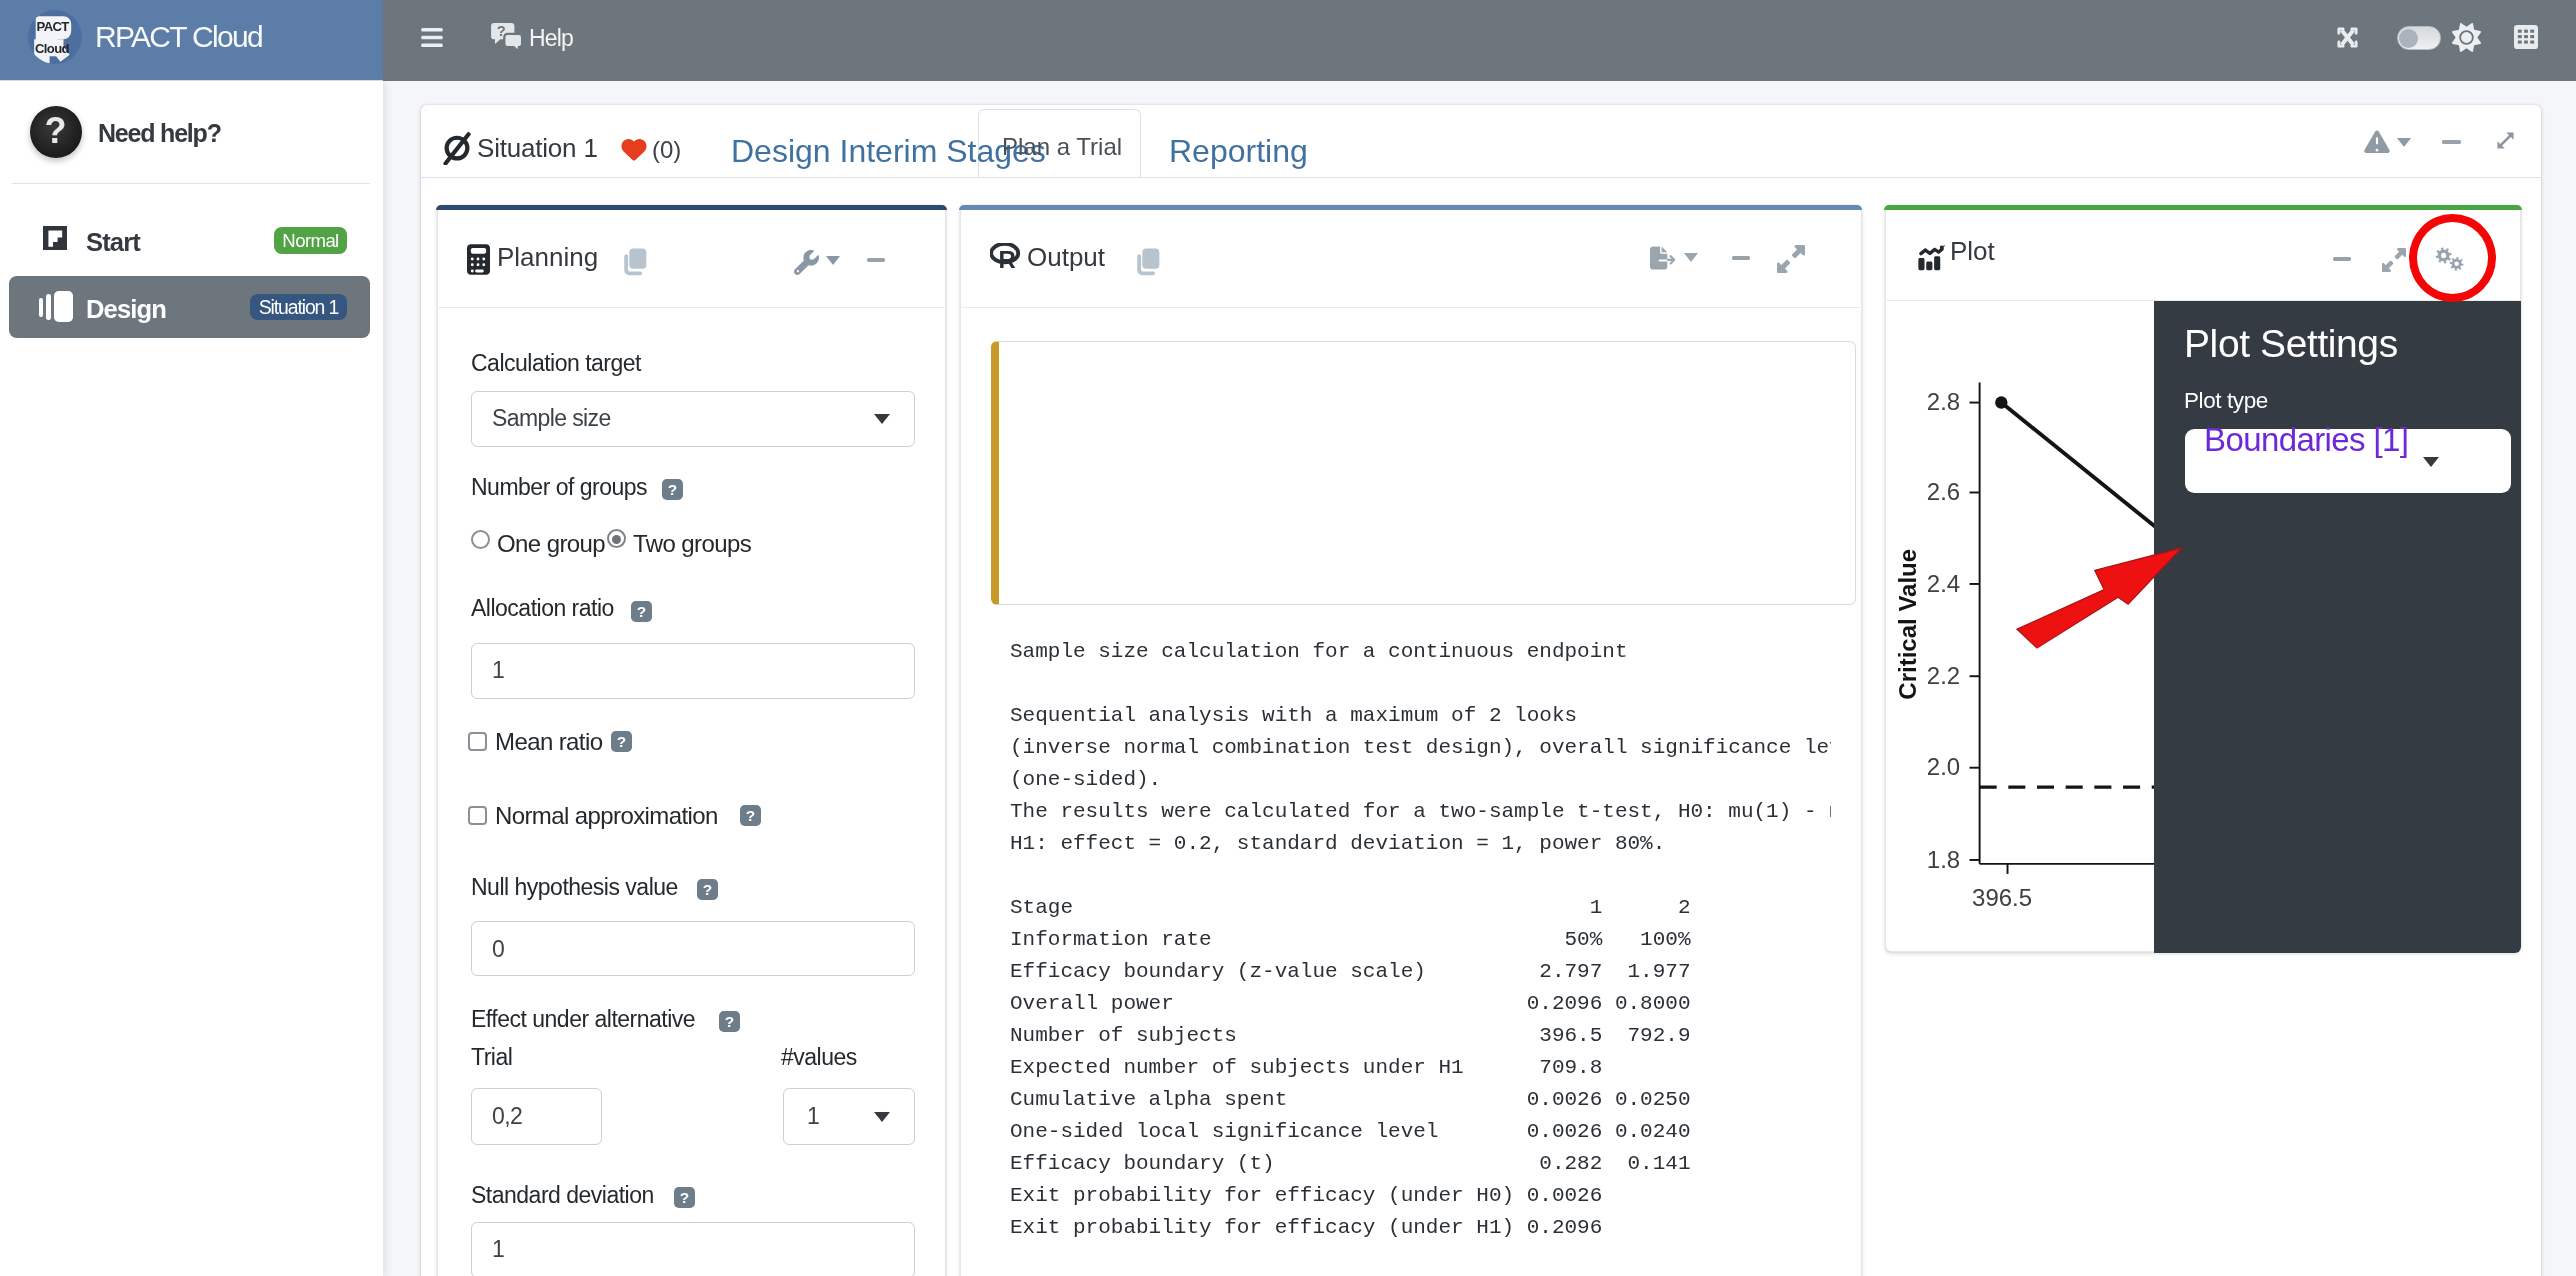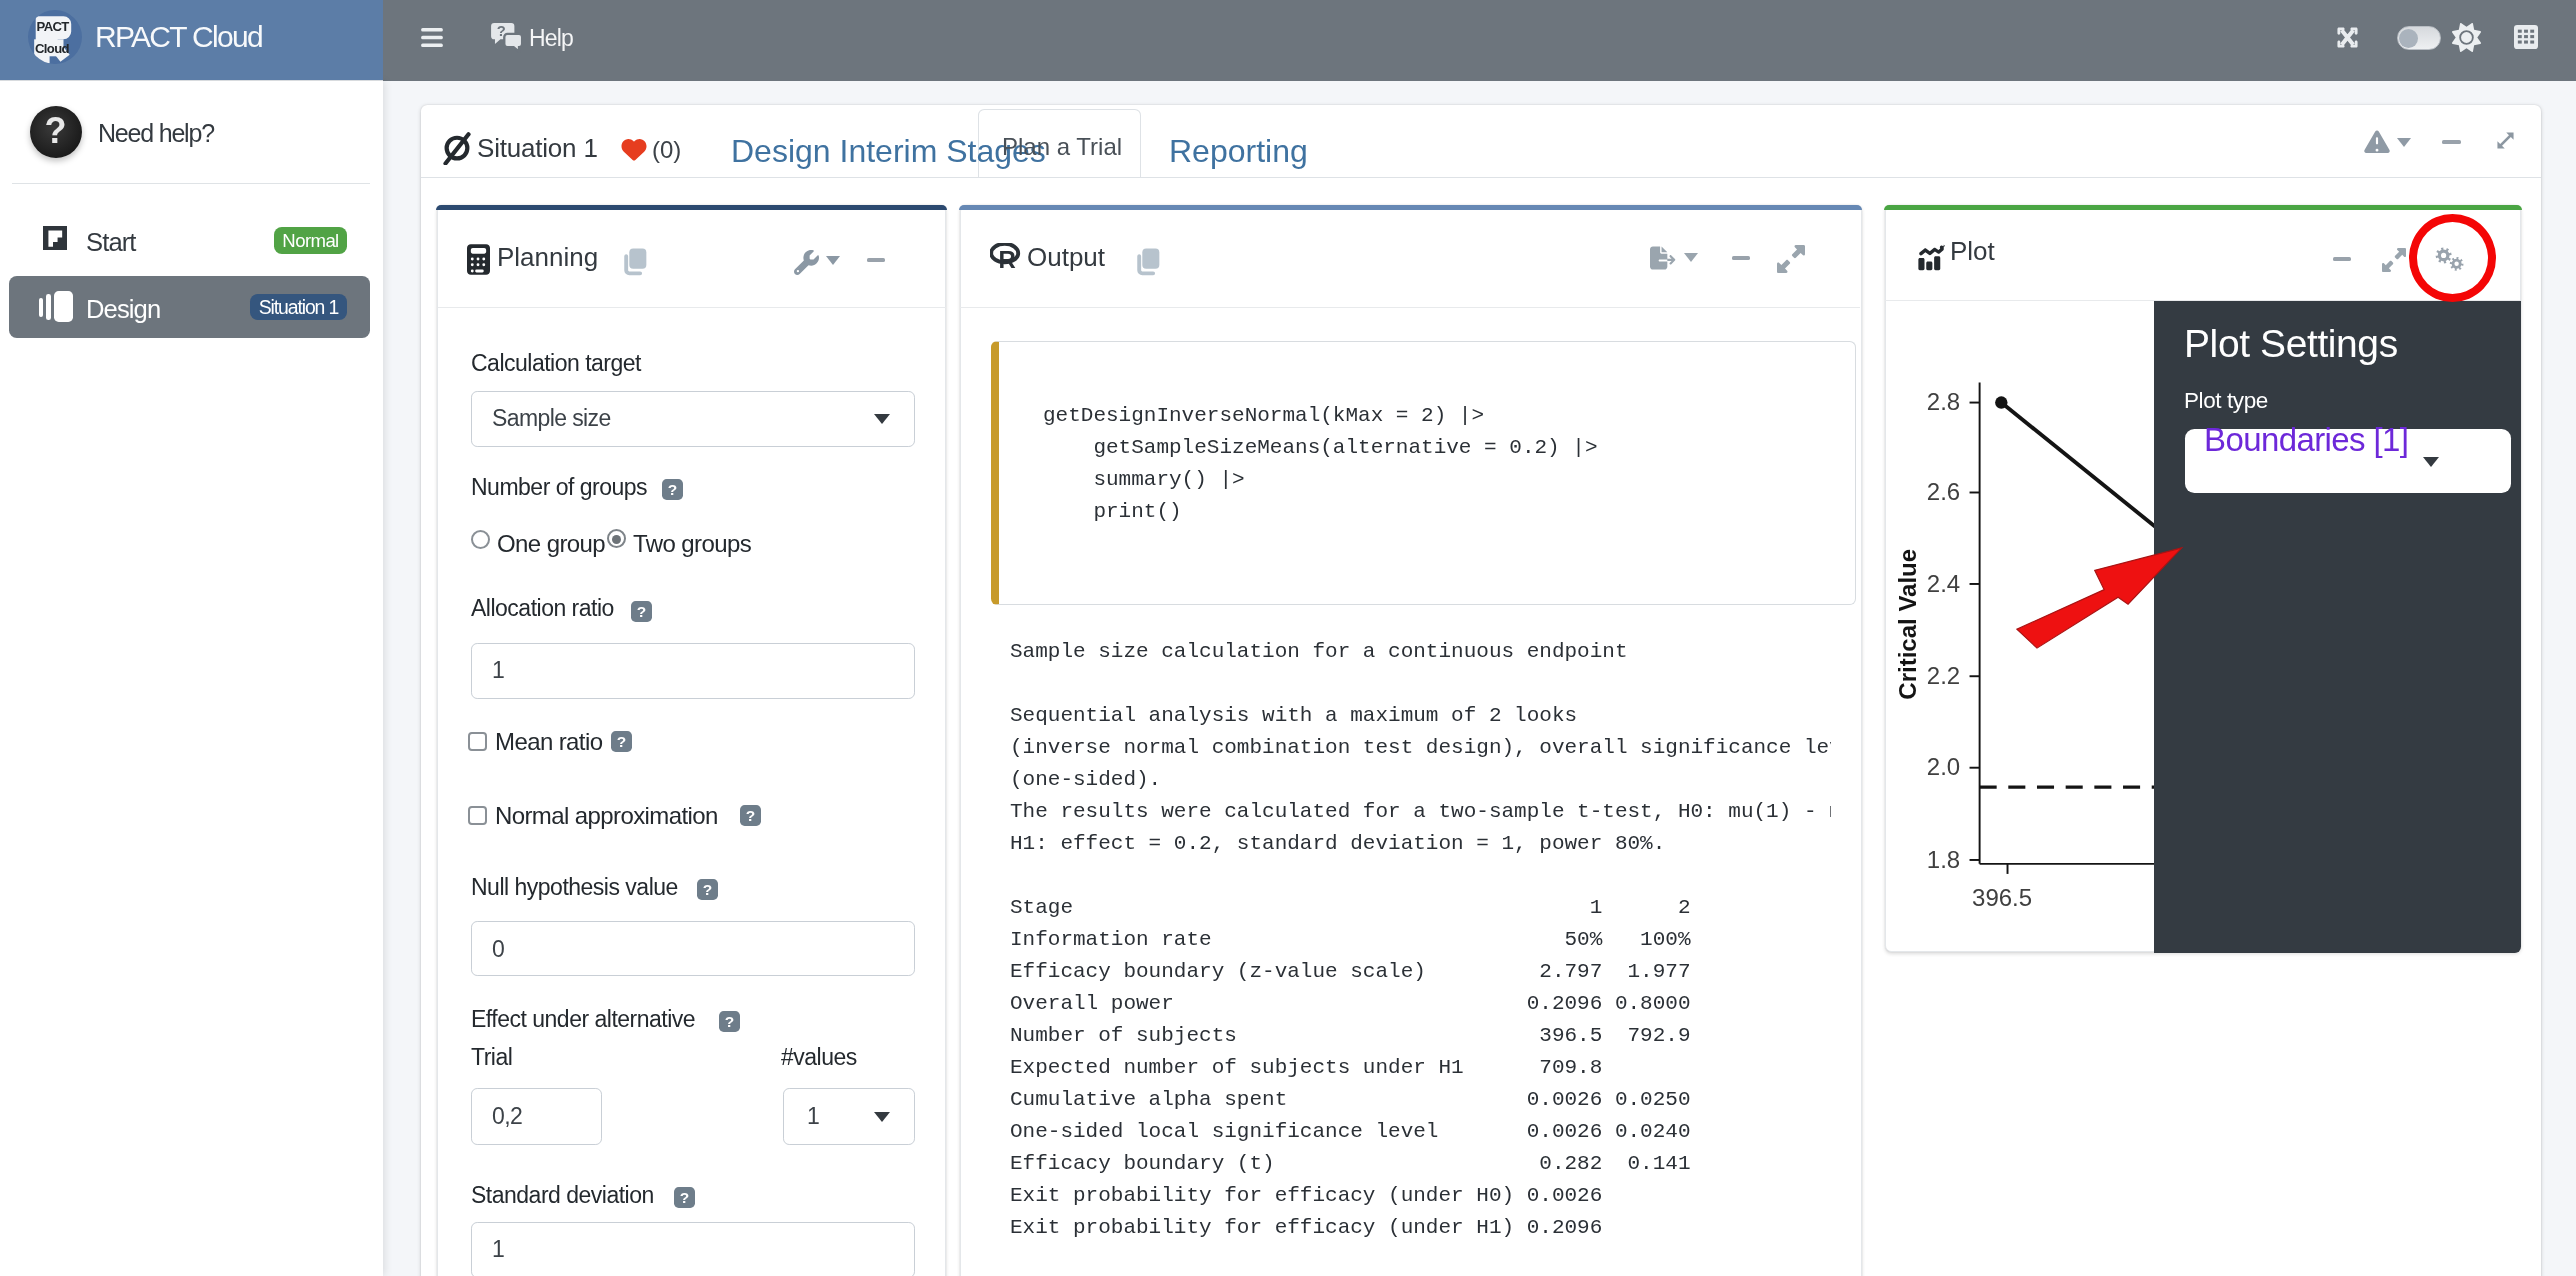--- a/index.html
+++ b/index.html
@@ -9,21 +9,21 @@
 .abs { position:absolute; }
 
 
 #navbar { left:0; top:0; width:2576px; height:81px; background:#6d757d; }
 #brand { left:0; top:0; width:383px; height:81px; background:#5c7da7; border-bottom:0.8px solid #d8dbde; }
 #brandtxt { left:95px; top:20px; font-size:30px; letter-spacing:-1.7px; color:#f7f9fb; }
 #logo { left:28px; top:10px; width:54px; height:54px; border-radius:50%; background:#4c6fa0; overflow:hidden; }
 
 
 #sidebar { left:0; top:81px; width:383px; height:1195px; background:#ffffff; box-shadow:1.6px 0 7.8px rgba(0,0,0,.10); }
-.sditem { position:absolute; font-size:25.6px; color:#343a40; letter-spacing:-0.9px; }
+.sditem { position:absolute; font-size:25.6px; color:#343a40; letter-spacing:-0.9px;font-weight:bold; }
 #needhelpimg { left:29.5px; top:106px; width:52px; height:52px; border-radius:50%; background:radial-gradient(circle at 45% 42%, #3a3a3a 0%, #191919 75%); color:#e8e8e8; font-size:36px; font-weight:bold; text-align:center; line-height:50px; box-shadow:0 3.1px 6.2px rgba(0,0,0,.25); }
 #sddivider { left:12.4px; top:183px; width:358px; height:0; border-top:0.8px solid #dfe3e6; }
 
 .badge { position:absolute; color:#fff; font-size:22.5px; border-radius:7.8px; text-align:center; }
 
 
 #card { left:421px; top:105px; width:2120px; height:1240px; background:#fff; border-radius:6.2px; box-shadow:0 0 1.6px rgba(0,0,0,.12), 0 1.6px 4.7px rgba(0,0,0,.18); }
 #tabrow { left:421px; top:105px; width:2120px; height:73px; border-bottom:0.8px solid #dee2e6; }
 .tablink { position:absolute; font-size:32px; color:#3f72a0; }
 #activetab { left:978px; top:109px; width:163px; height:68px; background:#fff; border:0.8px solid #dee2e6; border-bottom:none; border-radius:6.2px 6.2px 0 0; }
@@ -242,24 +242,20 @@
   <svg class="icon" style="left:1650px;top:245px" width="26" height="26" viewBox="0 0 576 512">
     <path fill="#9aa5ae" d="M0 64C0 28.7 28.7 0 64 0H224V128c0 17.7 14.3 32 32 32H384V288H216c-13.3 0-24 10.7-24 24s10.7 24 24 24H384V448c0 35.3-28.7 64-64 64H64c-35.3 0-64-28.7-64-64V64zm384 64H256V0L384 128zm176 168c0 6.4-2.5 12.5-7 17l-80 80c-9.4 9.4-24.6 9.4-33.9 0s-9.4-24.6 0-33.9l39-39H384V272H478.1l-39-39c-9.4-9.4-9.4-24.6 0-33.9s24.6-9.4 33.9 0l80 80c4.5 4.5 7 10.6 7 17z"></path>
   </svg>
   <div class="caret" style="left:1684px;top:253px;border-top-color:#9aa5ae;border-left-width:7.8px;border-right-width:7.8px;border-top-width:9.3px"></div>
   <div class="abs" style="left:1732px;top:256px;width:18px;height:3.9px;background:#99a2ab;border-radius:1.6px"></div>
   <svg class="icon" style="left:1777px;top:245px" width="28" height="28" viewBox="0 0 512 512">
     <path fill="#9aa5ae" d="M344 0H488c13.3 0 24 10.7 24 24V168c0 9.7-5.8 18.5-14.8 22.2s-19.3 1.7-26.2-5.2l-39-39-87 87c-9.4 9.4-24.6 9.4-33.9 0l-32-32c-9.4-9.4-9.4-24.6 0-33.9l87-87L327 41c-6.9-6.9-8.9-17.2-5.2-26.2S334.3 0 344 0zM168 512H24c-13.3 0-24-10.7-24-24V344c0-9.7 5.8-18.5 14.8-22.2s19.3-1.7 26.2 5.2l39 39 87-87c9.4-9.4 24.6-9.4 33.9 0l32 32c9.4 9.4 9.4 24.6 0 33.9l-87 87 39 39c6.9 6.9 8.9 17.2 5.2 26.2s-12.5 14.8-22.2 14.8z"></path>
   </svg>
 
   <div id="codeblock" class="abs"></div>
-  <div class="mono abs" style="left:1043px;top:400px">getDesignInverseNormal(kMax = 2) |&gt;
-    getSampleSizeMeans(alternative = 0.2) |&gt;
-    summary() |&gt;
-    print()</div>
 
   <div class="abs" style="left:1010px;top:636px;width:821px;height:629px;overflow:hidden">
     <div class="mono">Sample size calculation for a continuous endpoint
 
 Sequential analysis with a maximum of 2 looks
 (inverse normal combination test design), overall significance level 2.5%
 (one-sided).
 The results were calculated for a two-sample t-test, H0: mu(1) - mu(2) = 0,
 H1: effect = 0.2, standard deviation = 1, power 80%.
 

